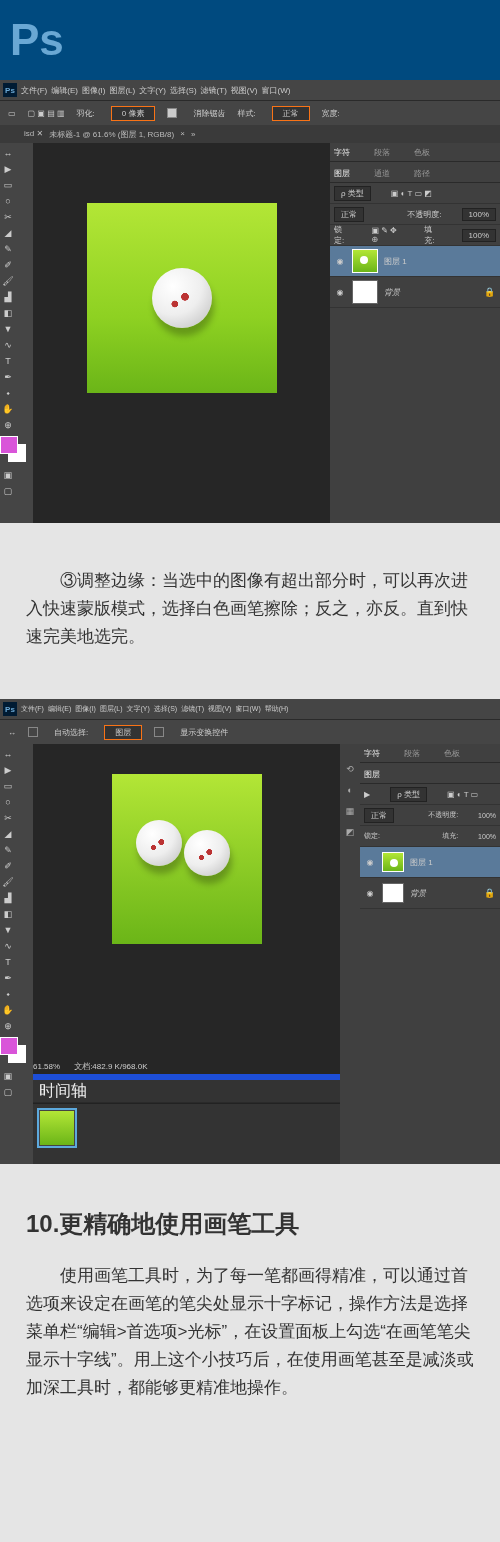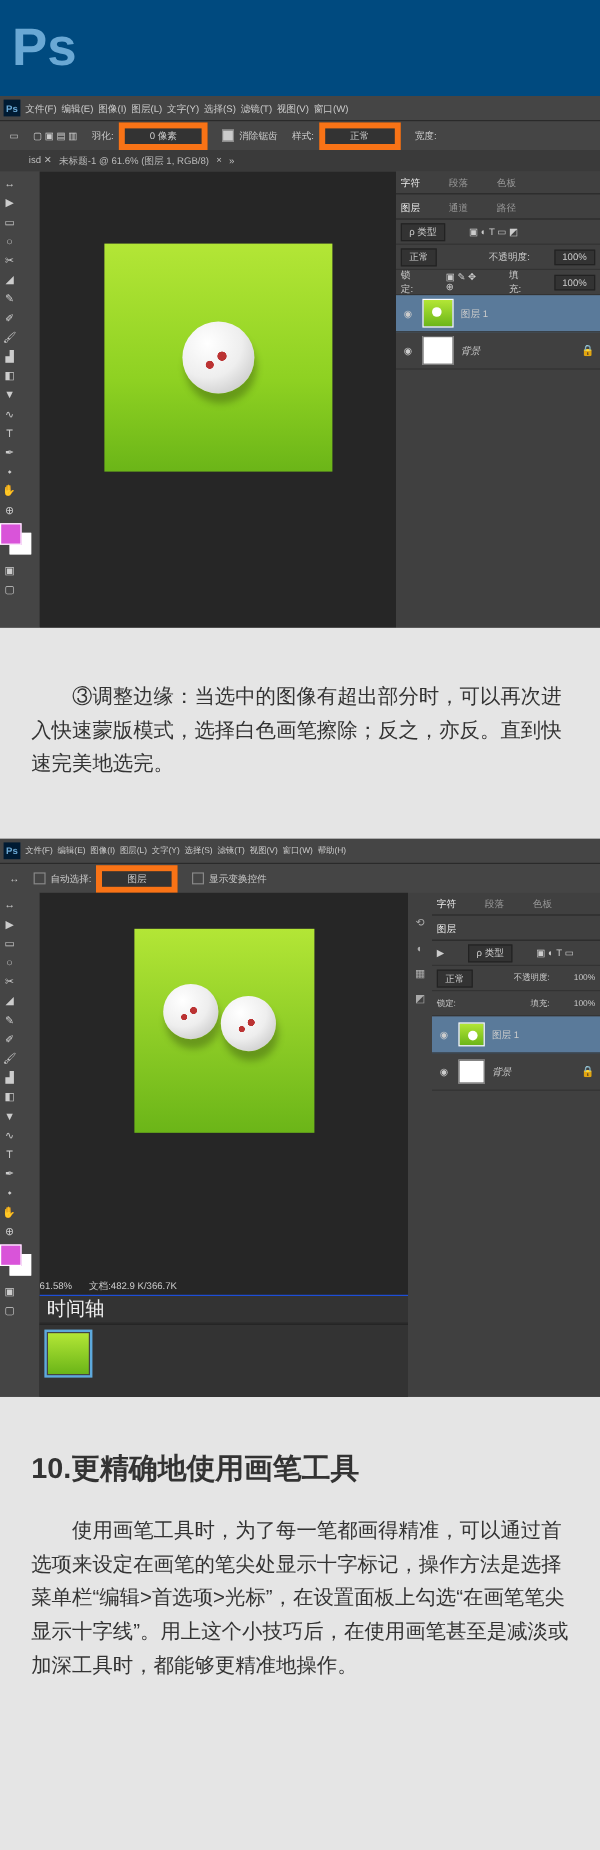--- a/index.html
+++ b/index.html
@@ -2,22 +2,22 @@
 <html><head>
 <meta charset="utf-8">
 <style>
 body{margin:0;font-family:"Microsoft YaHei","PingFang SC",sans-serif;background:#e5e5e5;width:500px}
 .header{background:#004a7f;height:80px;display:flex;align-items:center;padding-left:10px}
 .ps-logo{font-size:44px;font-weight:bold;color:#6aa8d4;font-family:Arial,sans-serif}
 .screenshot{background:#4a4a4a;position:relative}
 .menubar{background:#454545;height:20px;display:flex;align-items:center;font-size:8px;color:#ccc;gap:4px;padding:0 3px}
 .ps-tiny{background:#001b33;width:14px;height:14px;display:flex;align-items:center;justify-content:center;color:#6aa8d4;font-size:8px;font-weight:bold}
 .optbar{background:#454545;height:24px;display:flex;align-items:center;font-size:8px;color:#ccc;padding:0 8px;gap:12px;border-top:1px solid #2a2a2a}
-.ob-item{display:flex;align-items:center;gap:4px}
-.ob-box{background:#333;padding:1px 21px;border:5px solid #f97316}
+.ob-item{display:flex;align-items:center;gap:16px}
+.ob-box{background:#333;padding:1px 10px;border:1px solid #f97316}
 .cb{width:8px;height:8px;border:1px solid #888;display:inline-block}
 .cb.on{background:#ccc}
 .tabbar{background:#3a3a3a;height:18px;display:flex;align-items:center;font-size:8px;color:#bbb;padding-left:18px}
 .tab{padding:2px 6px;display:flex;gap:6px}
 .main{display:flex;height:380px}
 .tools{width:33px;background:#454545;display:flex;flex-direction:column;flex-wrap:wrap;align-content:flex-start;padding-top:2px}
 .tool{width:14px;height:14px;margin:1px;display:flex;align-items:center;justify-content:center;color:#ccc;font-size:9px}
 .swatches{width:30px;height:28px;position:relative;margin:3px 0}
 .sw{width:16px;height:16px;border:1px solid #fff;position:absolute}
 .sw1{background:#d954d9;top:0;left:0;z-index:2}
@@ -235,23 +235,23 @@
     </div>
     <div class="canvas-area" style="flex-direction:column;align-items:center">
       <div class="canvas-img">
         <div class="dual">
           <div class="ball b1"></div>
           <div class="ball b2"></div>
         </div>
       </div>
       <div class="status" style="margin-top:auto;width:100%;background:transparent">
         <span>61.58%</span>
-        <span>文档:482.9 K/366.7K</span>
-      </div>
-      <div style="width:100%;background:#333;border-top:1px solid #1d4ed8">
+        <span>文档:482.9 K/968.0K</span>
+      </div>
+      <div style="width:100%;background:#333;border-top:6px solid #1d4ed8">
         <div class="rtabs" style="padding:2px 6px">
             <span class="rtab on">时间轴</span>
           </div>
         <div class="timeline">
           <div class="frame">
               <div class="frame-in"></div>
             </div>
         </div>
       </div>
     </div>

